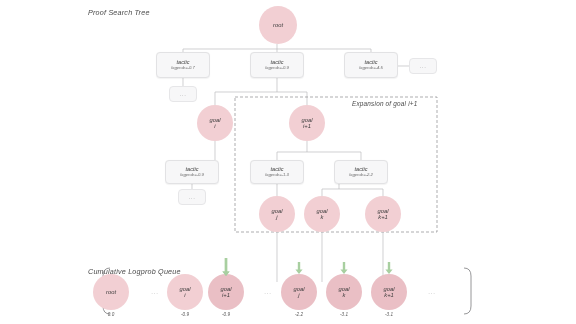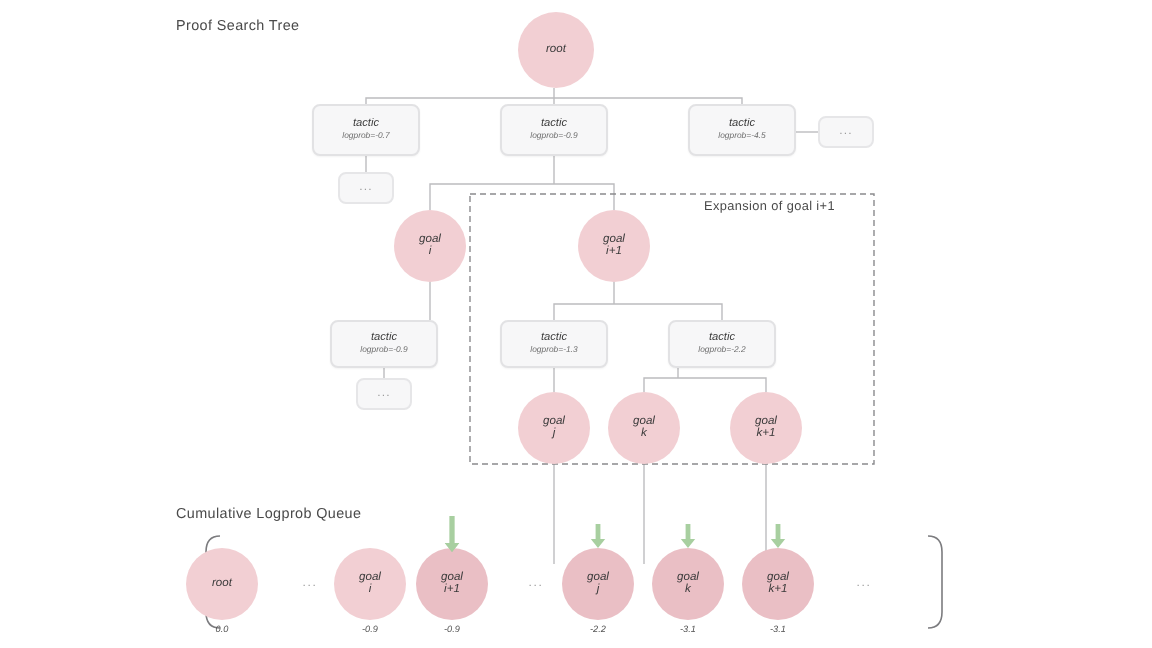--- a/index.html
+++ b/index.html
@@ -1,20 +1,20 @@
 <!DOCTYPE html>
 <html><head>
 <meta charset="utf-8">
 <style>
   html,body{margin:0;padding:0;background:#ffffff;}
   body{width:576px;height:324px;overflow:hidden;position:relative;
        font-family:"Liberation Sans", sans-serif;color:#3a3a3a;}
   #canvas{position:absolute;inset:0;width:576px;height:324px;}
 
-  .sec-title{position:absolute;font-size:7.2px;color:#4a4a4a;
+  .sec-title{position:absolute;font-style:italic;font-size:7.2px;color:#4a4a4a;
              letter-spacing:.2px;white-space:nowrap;text-align:right;}
 
   .node{position:absolute;box-sizing:border-box;display:flex;flex-direction:column;
         align-items:center;justify-content:center;line-height:1.12;}
 
   .tactic{background:#f7f7f8;border:0.8px solid #e2e2e4;border-radius:4px;
           box-shadow:0 0.5px 1px rgba(0,0,0,.05);}
   .tactic .t-lab{font-size:5.6px;font-style:italic;color:#3c3c3c;}
   .tactic .t-lp{font-size:4.2px;font-style:italic;color:#6d6d6d;margin-top:.6px;}
 
@@ -116,21 +116,21 @@
   </div>
   <div class="node circ" style="left:304px;top:196px;width:36px;height:36px;">
     <span class="c1">goal</span>
     <span class="c2">k</span>
   </div>
   <div class="node circ" style="left:365px;top:196px;width:36px;height:36px;">
     <span class="c1">goal</span>
     <span class="c2">k+1</span>
   </div>
 
-  <div class="sec-title" style="left:88px;top:252px;">Cumulative Logprob Queue</div>
+  <div class="sec-title" style="left:88px;top:267px;">Cumulative Logprob Queue</div>
 
   <svg class="lay">
     <path d="M110,268 q-7,0 -7,8 v30 q0,8 7,8" fill="none" stroke="#7c7c7f" stroke-width="0.8"></path>
     <path d="M464,268 q7,0 7,8 v30 q0,8 -7,8" fill="none" stroke="#7c7c7f" stroke-width="0.8"></path>
   </svg>
 
   <div id="queue-row">
       <div class="node circ" style="left: 93px; top: 274px; width: 36px; height: 36px;">
         <span class="c1">root</span>
       </div>

